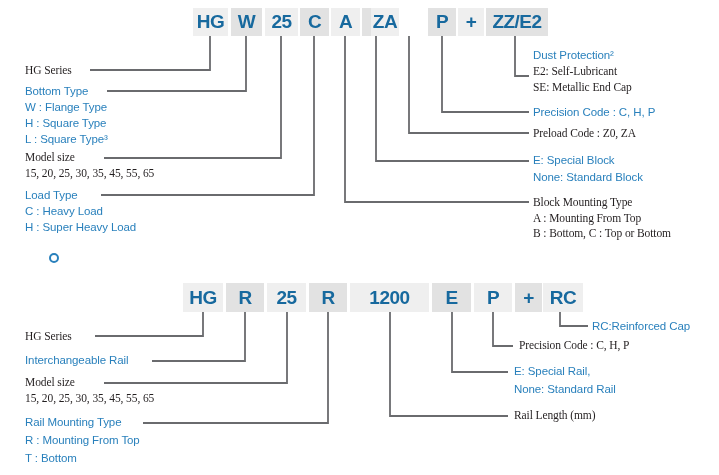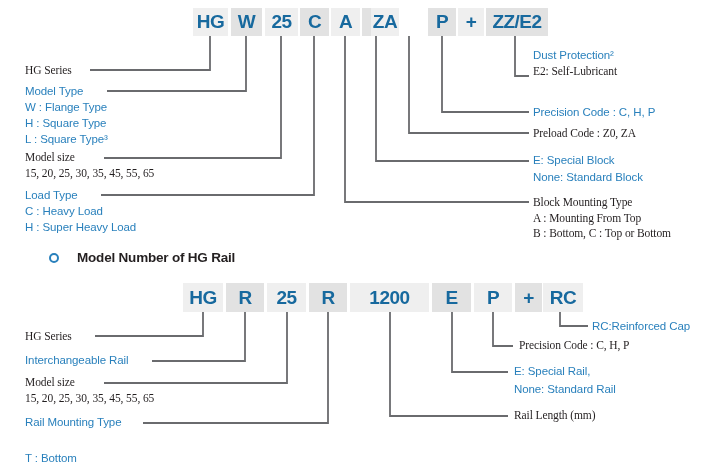--- a/index.html
+++ b/index.html
@@ -66,60 +66,61 @@
     <span class="seg alt" style="left:300px;width:29px">C</span>
     <span class="seg" style="left:331px;width:29px">A</span>
     <span class="seg alt" style="left:362px;width:29px">E</span>
     <span class="seg" style="left:371px;width:28px">ZA</span>
     <span class="seg alt" style="left:428px;width:28px">P</span>
     <span class="seg" style="left:458px;width:26px">+</span>
     <span class="seg alt" style="left:486px;width:62px">ZZ/E2</span>
   </div>
 
   <div class="lbl black" style="left:25px;top:64px">HG Series</div>
-  <div class="lbl blue" style="left:25px;top:85px">Model Type</div>
+  <div class="lbl blue" style="left:25px;top:85px">Bottom Type</div>
   <div class="lbl blue" style="left:25px;top:101px">W : Flange Type</div>
   <div class="lbl blue" style="left:25px;top:117px">H : Square Type</div>
   <div class="lbl blue" style="left:25px;top:133px">L : Square Type³</div>
   <div class="lbl black" style="left:25px;top:151px">Model size</div>
   <div class="lbl black" style="left:25px;top:167px">15, 20, 25, 30, 35, 45, 55, 65</div>
   <div class="lbl blue" style="left:25px;top:189px">Load Type</div>
   <div class="lbl blue" style="left:25px;top:205px">C : Heavy Load</div>
   <div class="lbl blue" style="left:25px;top:221px">H : Super Heavy Load</div>
 
   <div class="lbl blue" style="left:533px;top:49px">Dust Protection²</div>
   <div class="lbl black" style="left:533px;top:65px">E2: Self-Lubricant</div>
+  <div class="lbl black" style="left:533px;top:81px">SE: Metallic End Cap</div>
   <div class="lbl blue" style="left:533px;top:106px">Precision Code : C, H, P</div>
   <div class="lbl black" style="left:533px;top:127px">Preload Code : Z0, ZA</div>
   <div class="lbl blue" style="left:533px;top:154px">E: Special Block</div>
   <div class="lbl blue" style="left:533px;top:171px">None: Standard Block</div>
   <div class="lbl black" style="left:533px;top:196px">Block Mounting Type</div>
   <div class="lbl black" style="left:533px;top:227px">B : Bottom, C : Top or Bottom</div>
   <div class="lbl black" style="left:533px;top:212px">A : Mounting From Top</div>
 
   <span class="bullet"></span>
-  <div class="heading">Model Number of HG Rail</div>
 
   <div class="row2">
     <span class="seg" style="left:183px;width:40px">HG</span>
     <span class="seg alt" style="left:226px;width:38px">R</span>
     <span class="seg" style="left:267px;width:39px">25</span>
     <span class="seg alt" style="left:309px;width:38px">R</span>
     <span class="seg" style="left:350px;width:79px">1200</span>
     <span class="seg alt" style="left:432px;width:39px">E</span>
     <span class="seg" style="left:474px;width:38px">P</span>
     <span class="seg alt" style="left:515px;width:27px">+</span>
     <span class="seg" style="left:543px;width:40px">RC</span>
   </div>
 
   <div class="lbl black" style="left:25px;top:330px">HG Series</div>
   <div class="lbl blue" style="left:25px;top:354px">Interchangeable Rail</div>
   <div class="lbl black" style="left:25px;top:376px">Model size</div>
   <div class="lbl black" style="left:25px;top:392px">15, 20, 25, 30, 35, 45, 55, 65</div>
   <div class="lbl blue" style="left:25px;top:416px">Rail Mounting Type</div>
+  <div class="lbl blue" style="left:25px;top:434px">R : Mounting From Top</div>
   <div class="lbl blue" style="left:25px;top:452px">T : Bottom</div>
 
   <div class="lbl blue" style="left:592px;top:320px">RC:Reinforced Cap</div>
   <div class="lbl black" style="left:519px;top:339px">Precision Code : C, H, P</div>
   <div class="lbl blue" style="left:514px;top:365px">E: Special Rail,</div>
   <div class="lbl blue" style="left:514px;top:383px">None: Standard Rail</div>
   <div class="lbl black" style="left:514px;top:409px">Rail Length (mm)</div>
 
 </div>
 

